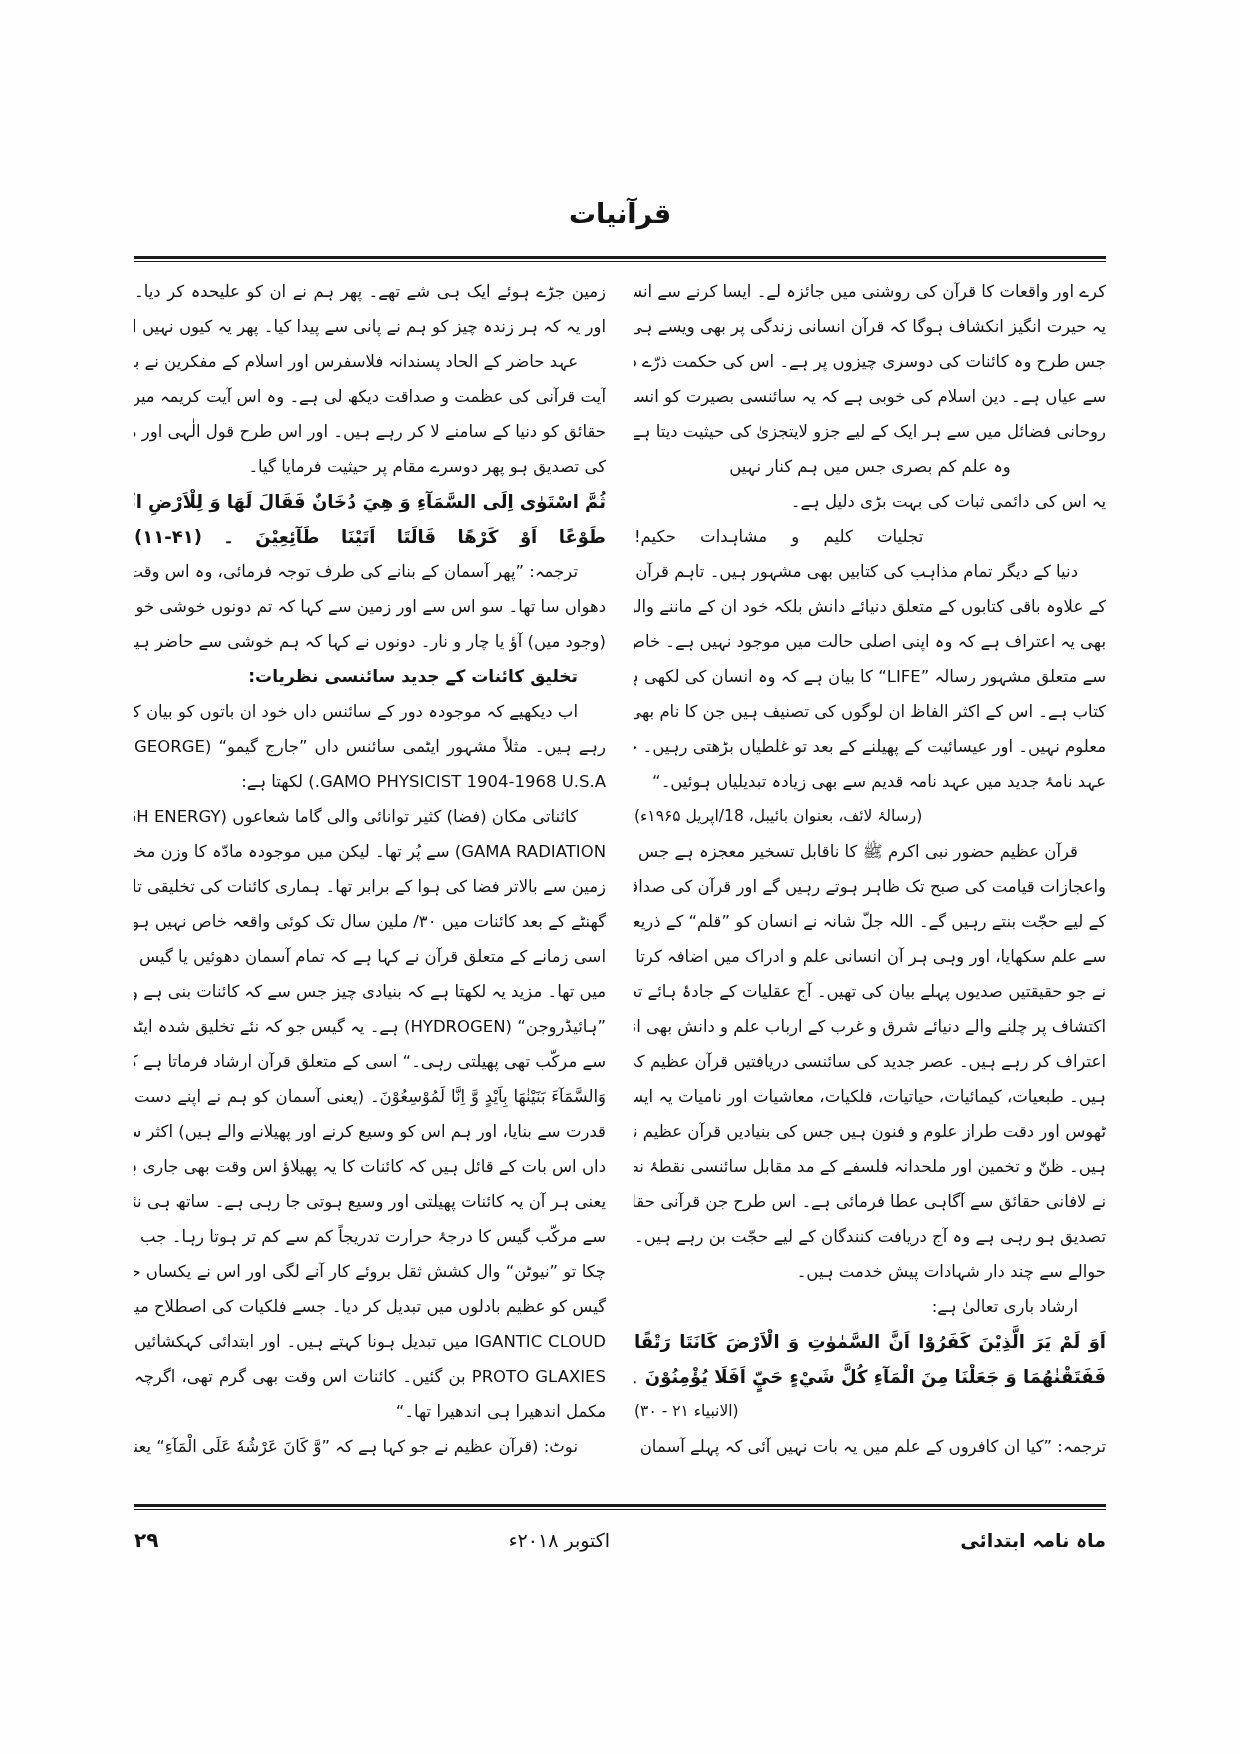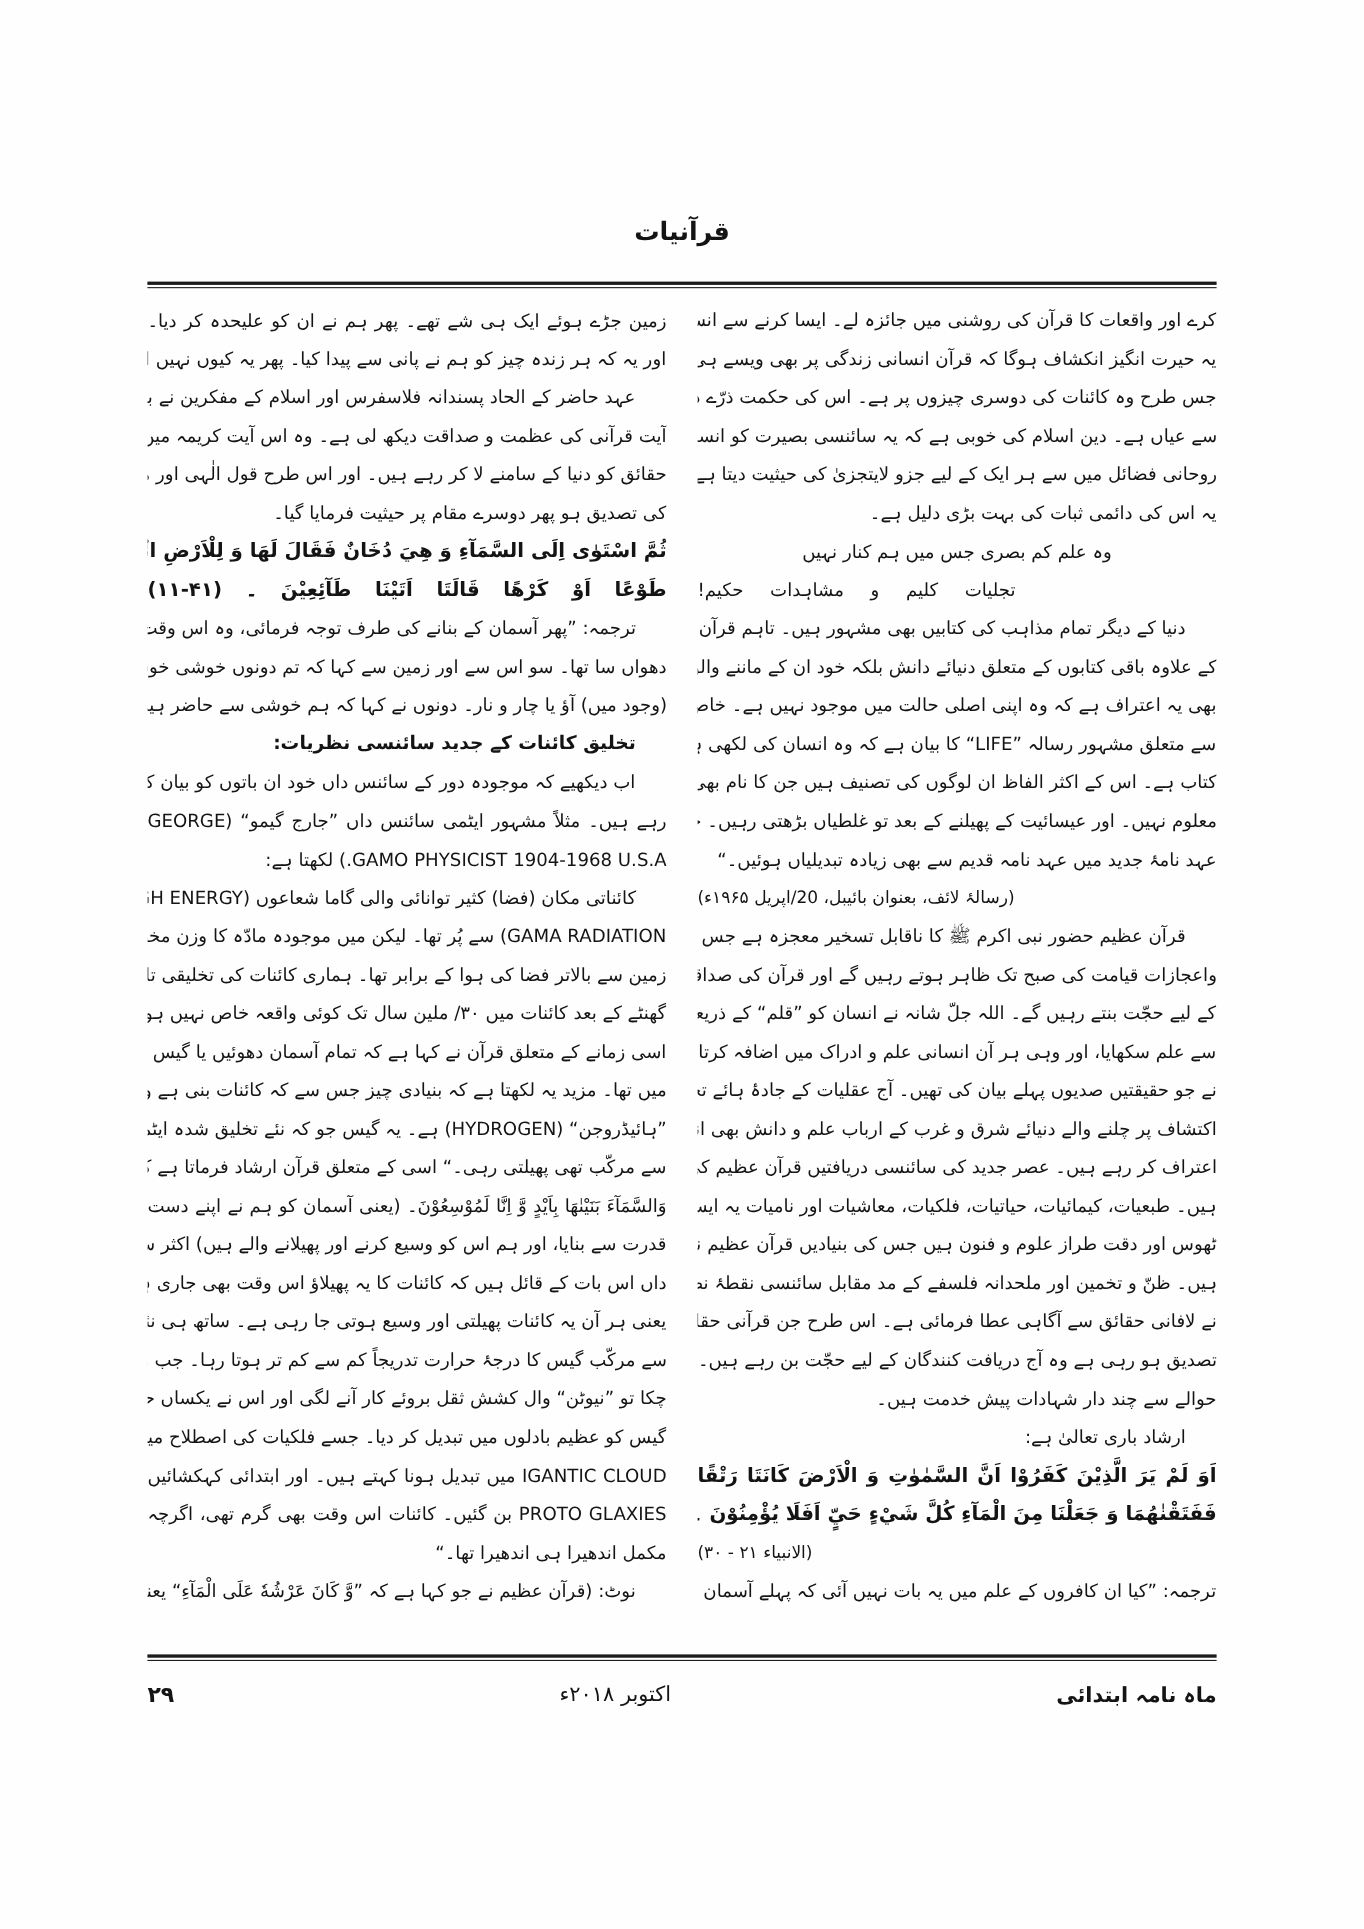--- a/index.html
+++ b/index.html
@@ -16,21 +16,21 @@
     position: absolute;
     inset: 0;
     background: #fefefe;
   }
   .page-title {
     position: absolute;
     top: 198px;
     left: 0;
     width: 100%;
     text-align: center;
-    font-size: 23px;
+    font-size: 27px;
     font-weight: bold;
     letter-spacing: 0.5px;
   }
   .header-rule {
     position: absolute;
     top: 256px;
     left: 134px;
     width: 972px;
     height: 6px;
     border-top: 3px solid #1b1b1b;
@@ -106,31 +106,31 @@
 
   <div class="header-rule"></div>
 
   <div class="columns">
     <div class="col">
         <div class="line j">کرے اور واقعات کا قرآن کی روشنی میں جائزہ لے۔ ایسا کرنے سے انسان پر</div>
         <div class="line j">یہ حیرت انگیز انکشاف ہوگا کہ قرآن انسانی زندگی پر بھی ویسے ہی حاوی ہے</div>
         <div class="line j">جس طرح وہ کائنات کی دوسری چیزوں پر ہے۔ اس کی حکمت ذرّے ذرّے</div>
         <div class="line j">سے عیاں ہے۔ دین اسلام کی خوبی ہے کہ یہ سائنسی بصیرت کو انسان کے</div>
         <div class="line j">روحانی فضائل میں سے ہر ایک کے لیے جزو لایتجزیٰ کی حیثیت دیتا ہے۔ اور</div>
+        <div class="line center">وہ علم کم بصری جس میں ہم کنار نہیں</div>
         <div class="line end">یہ اس کی دائمی ثبات کی بہت بڑی دلیل ہے۔</div>
-        <div class="line center">وہ علم کم بصری جس میں ہم کنار نہیں</div>
         <div class="line spread">تجلیات کلیم و مشاہدات حکیم!</div>
         <div class="line j ind">دنیا کے دیگر تمام مذاہب کی کتابیں بھی مشہور ہیں۔ تاہم قرآن عظیم</div>
         <div class="line j">کے علاوہ باقی کتابوں کے متعلق دنیائے دانش بلکہ خود ان کے ماننے والوں کا</div>
         <div class="line j">بھی یہ اعتراف ہے کہ وہ اپنی اصلی حالت میں موجود نہیں ہے۔ خاص کر بائیبل</div>
         <div class="line j">سے متعلق مشہور رسالہ ”LIFE“ کا بیان ہے کہ وہ انسان کی لکھی ہوئی</div>
         <div class="line j">کتاب ہے۔ اس کے اکثر الفاظ ان لوگوں کی تصنیف ہیں جن کا نام بھی ہمیں</div>
         <div class="line j">معلوم نہیں۔ اور عیسائیت کے پھیلنے کے بعد تو غلطیاں بڑھتی رہیں۔ حتیٰ کہ</div>
         <div class="line end">عہد نامۂ جدید میں عہد نامہ قدیم سے بھی زیادہ تبدیلیاں ہوئیں۔“</div>
-        <div class="line cite">(رسالۂ لائف، بعنوان بائیبل، 20/اپریل ۱۹۶۵ء)</div>
+        <div class="line cite">(رسالۂ لائف، بعنوان بائیبل، 18/اپریل ۱۹۶۵ء)</div>
         <div class="line j ind">قرآن عظیم حضور نبی اکرم ﷺ کا ناقابل تسخیر معجزہ ہے جس کے اثرات</div>
         <div class="line j">واعجازات قیامت کی صبح تک ظاہر ہوتے رہیں گے اور قرآن کی صداقت و حقانیت</div>
         <div class="line j">کے لیے حجّت بنتے رہیں گے۔ اللہ جلّ شانہ نے انسان کو ”قلم“ کے ذریعے</div>
         <div class="line j">سے علم سکھایا، اور وہی ہر آن انسانی علم و ادراک میں اضافہ کرتا جا رہا ہے۔ قرآن</div>
         <div class="line j">نے جو حقیقتیں صدیوں پہلے بیان کی تھیں۔ آج عقلیات کے جادۂ ہائے تحقیق و</div>
         <div class="line j">اکتشاف پر چلنے والے دنیائے شرق و غرب کے ارباب علم و دانش بھی انھیں کا</div>
         <div class="line j">اعتراف کر رہے ہیں۔ عصر جدید کی سائنسی دریافتیں قرآن عظیم کی مرہون منّت</div>
         <div class="line j">ہیں۔ طبعیات، کیمائیات، حیاتیات، فلکیات، معاشیات اور نامیات یہ ایسے</div>
         <div class="line j">ٹھوس اور دقت طراز علوم و فنون ہیں جس کی بنیادیں قرآن عظیم نے فراہم کی</div>
         <div class="line j">ہیں۔ ظنّ و تخمین اور ملحدانہ فلسفے کے مد مقابل سائنسی نقطۂ نظر سے قرآن عظیم</div>

